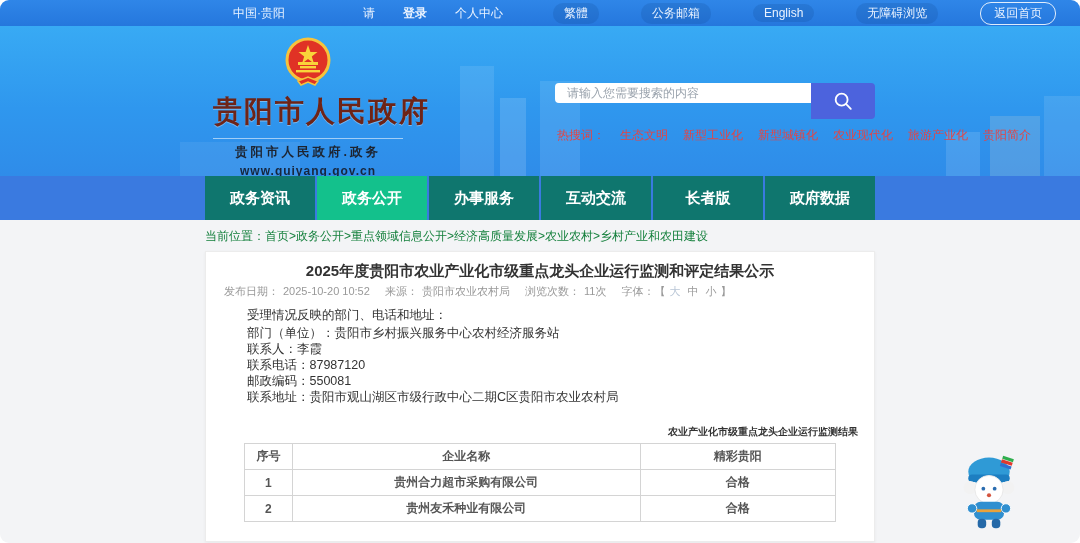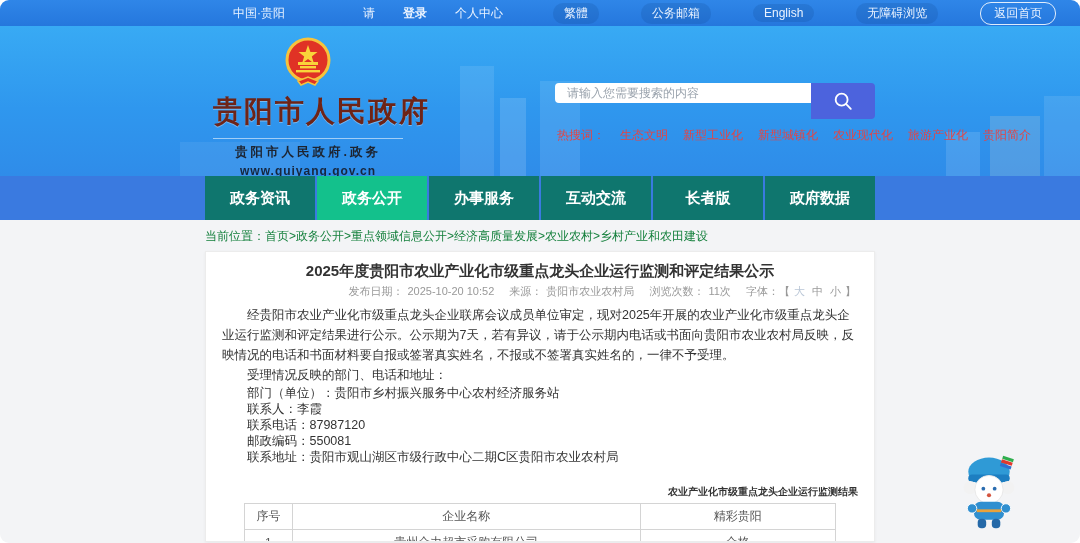--- a/index.html
+++ b/index.html
@@ -65,33 +65,33 @@
 
   
   .crumb{ padding:8px 0 6px; font-size:12px; color:#15803d; }
   .crumb .path{ cursor:pointer; }
 
   
   .card{ background:#fff; border:1px solid #ececec; box-shadow:0 1px 3px rgba(0,0,0,.05);
          height:291px; overflow:hidden; padding:8px 16px 0; }
   .art-title{ text-align:center; font-size:15px; font-weight:bold; color:#333;
               line-height:21px; }
-  .art-meta{ margin-top:3px; text-align:right; font-size:11px; color:#999; line-height:15px;}
+  .art-meta{ margin-top:3px; text-align:left; font-size:11px; color:#999; line-height:15px;}
   .art-meta span{ margin:0 2px; }
   .meta-gap{ margin-left:10px !important; }
   .fs{ cursor:pointer; }
   .fs-large{ color:#b9c6d6; }
   .art-body{ margin-top:6px; font-size:12.5px; color:#333; }
   .art-body p.para{ text-indent:2em; line-height:20px; }
   .contact-line{ text-indent:2em; line-height:16px; font-size:12.5px; color:#333; }
   .tbl-caption{ margin-top:19px; text-align:right; font-size:10px; font-weight:bold; color:#333;
                 line-height:16px; }
   table.result{ width:93%; margin:3px auto 0; border-collapse:collapse; table-layout:fixed; }
   table.result th, table.result td{ border:1px solid #d4d4d4; text-align:center;
-                 font-size:12px; color:#555; font-weight:normal; }
+                 font-size:12px; color:#555; font-weight:bold; }
   table.result th{ height:26px; }
   table.result td{ height:26px; }
   .col-no{ width:8%; } .col-name{ width:59%; } .col-res{ width:33%; }
 
   
   .mascot{ position:absolute; right:58px; bottom:8px; cursor:pointer; }
 </style>
 </head>
 <body>
 
@@ -177,21 +177,20 @@
       <div class="art-title">2025年度贵阳市农业产业化市级重点龙头企业运行监测和评定结果公示</div>
 
       <div class="art-meta">
         <span>发布日期：</span><span>2025-10-20 10:52</span>
         <span class="meta-gap">来源：</span><span>贵阳市农业农村局</span>
         <span class="meta-gap">浏览次数：</span><span>11次</span>
         <span class="meta-gap">字体：【</span><span class="fs fs-large">大</span> <span class="fs">中</span> <span class="fs">小</span><span>】</span>
       </div>
 
       <div class="art-body">
-        <p class="para">经贵阳市农业产业化市级重点龙头企业联席会议成员单位审定，现对2025年开展的农业产业化市级重点龙头企业运行监测和评定结果进行公示。公示期为7天，若有异议，请于公示期内电话或书面向贵阳市农业农村局反映，反映情况的电话和书面材料要自报或签署真实姓名，不报或不签署真实姓名的，一律不予受理。</p>
         <p class="para">受理情况反映的部门、电话和地址：</p>
         <p class="contact-line">部门（单位）：贵阳市乡村振兴服务中心农村经济服务站</p>
         <p class="contact-line">联系人：李霞</p>
         <p class="contact-line">联系电话：87987120</p>
         <p class="contact-line">邮政编码：550081</p>
         <p class="contact-line">联系地址：贵阳市观山湖区市级行政中心二期C区贵阳市农业农村局</p>
 
         <div class="tbl-caption">农业产业化市级重点龙头企业运行监测结果</div>
 
         <table class="result">

